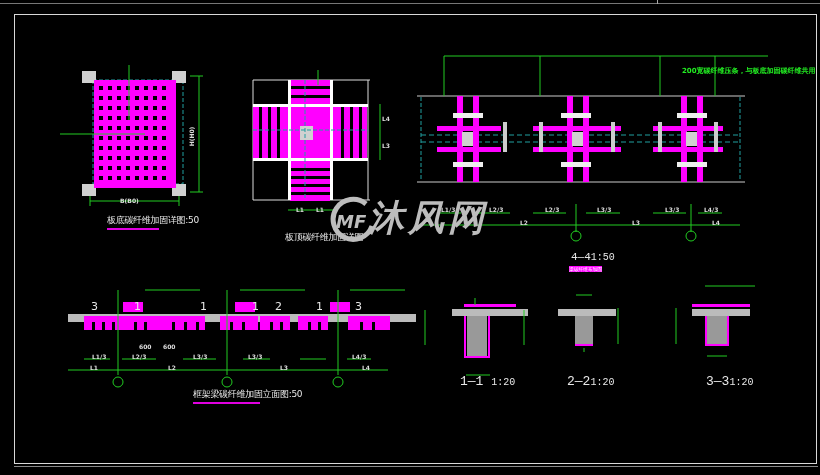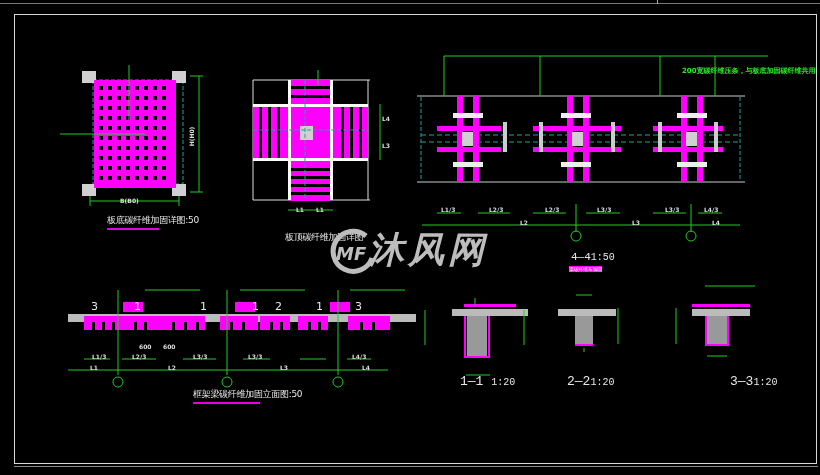--- a/index.html
+++ b/index.html
@@ -6,21 +6,21 @@
   body{width:820px;height:475px;position:relative;overflow:hidden;font-family:"DejaVu Sans",sans-serif;}
   .frame-top{position:absolute;left:0;top:3px;width:820px;height:1px;background:#777;}
   .frame-tick{position:absolute;left:657px;top:0;width:1px;height:4px;background:#aaa;}
   .frame{position:absolute;left:14px;top:14px;width:803px;height:450px;border:1.5px solid #d8d8d8;box-sizing:border-box;}
   .frame-bottom{position:absolute;left:14px;top:466px;width:804px;height:1px;background:#888;}
   .lbl{position:absolute;color:#e8e8e8;font-size:9px;white-space:nowrap;letter-spacing:-0.3px;}
   .lbl .ul{position:absolute;left:0;bottom:-3px;height:2px;background:#e000e0;}
   .sec{position:absolute;color:#e8e8e8;font-size:13px;white-space:nowrap;font-family:Liberation Mono, monospace;text-align:center;}
   .sec small{font-size:10px;}
   .gtxt{position:absolute;color:#22ee22;font-size:6px;white-space:nowrap;font-weight:bold;}
-  .wm{position:absolute;left:328px;top:228px;width:170px;height:50px;}
+  .wm{position:absolute;left:328px;top:196px;width:170px;height:50px;}
   .wm-cn{position:absolute;left:40px;top:-2px;font-size:36px;font-weight:bold;color:#bdbdbd;font-style:italic;letter-spacing:4px;}
   .wm-url{position:absolute;left:48px;top:32px;font-size:13px;font-weight:bold;color:#bdbdbd;letter-spacing:1px;}
   svg{position:absolute;left:0;top:0;}
 </style>
 </head>
 <body>
 
 <div class="frame-top"></div>
 <div class="frame-tick"></div>
 <div class="frame"></div>
@@ -348,21 +348,21 @@
 <div class="lbl" style="left:193px;top:388px;">
   <span>框架梁碳纤维加固立面图</span><span>:50</span>
   <span class="ul" style="width:67px;"></span>
 </div>
 <div class="sec" style="left:460px;top:374px;">
   <span>1—1</span> <small>1:20</small>
 </div>
 <div class="sec" style="left:567px;top:374px;">
   <span>2—2</span><small>1:20</small>
 </div>
-<div class="sec" style="left:706px;top:374px;margin-left:24px;">
+<div class="sec" style="left:706px;top:374px;">
   <span>3—3</span><small>1:20</small>
 </div>
 
 <div class="wm">
   <svg width="48" height="48" style="left:0;top:0;">
     <path d="M38 8 A20 20 0 1 0 44 30" fill="none" stroke="#bdbdbd" stroke-width="5"></path>
     <text x="8" y="32" fill="#bdbdbd" font-size="18" font-weight="bold" font-style="italic" font-family="DejaVu Sans, sans-serif">MF</text>
   </svg>
   <div class="wm-cn">沐风网</div>
 </div>

